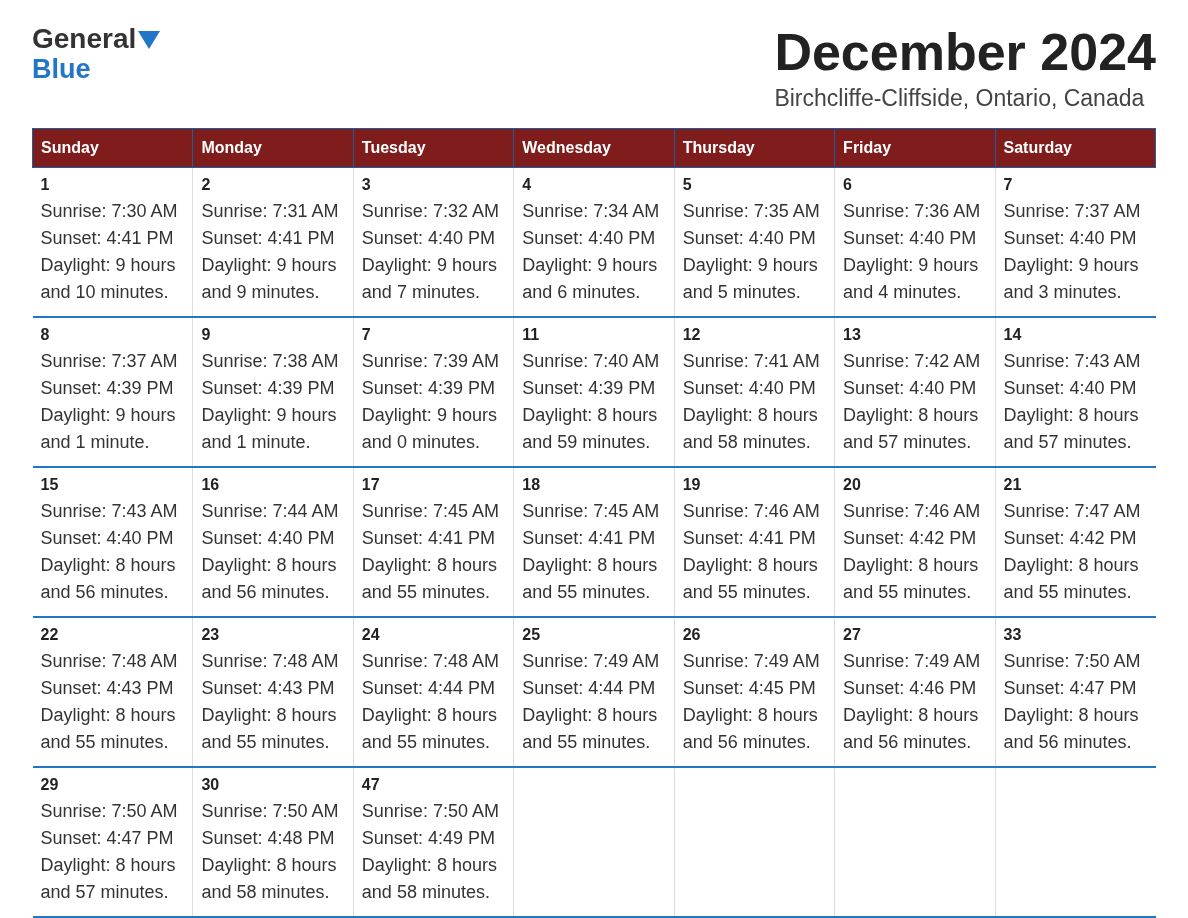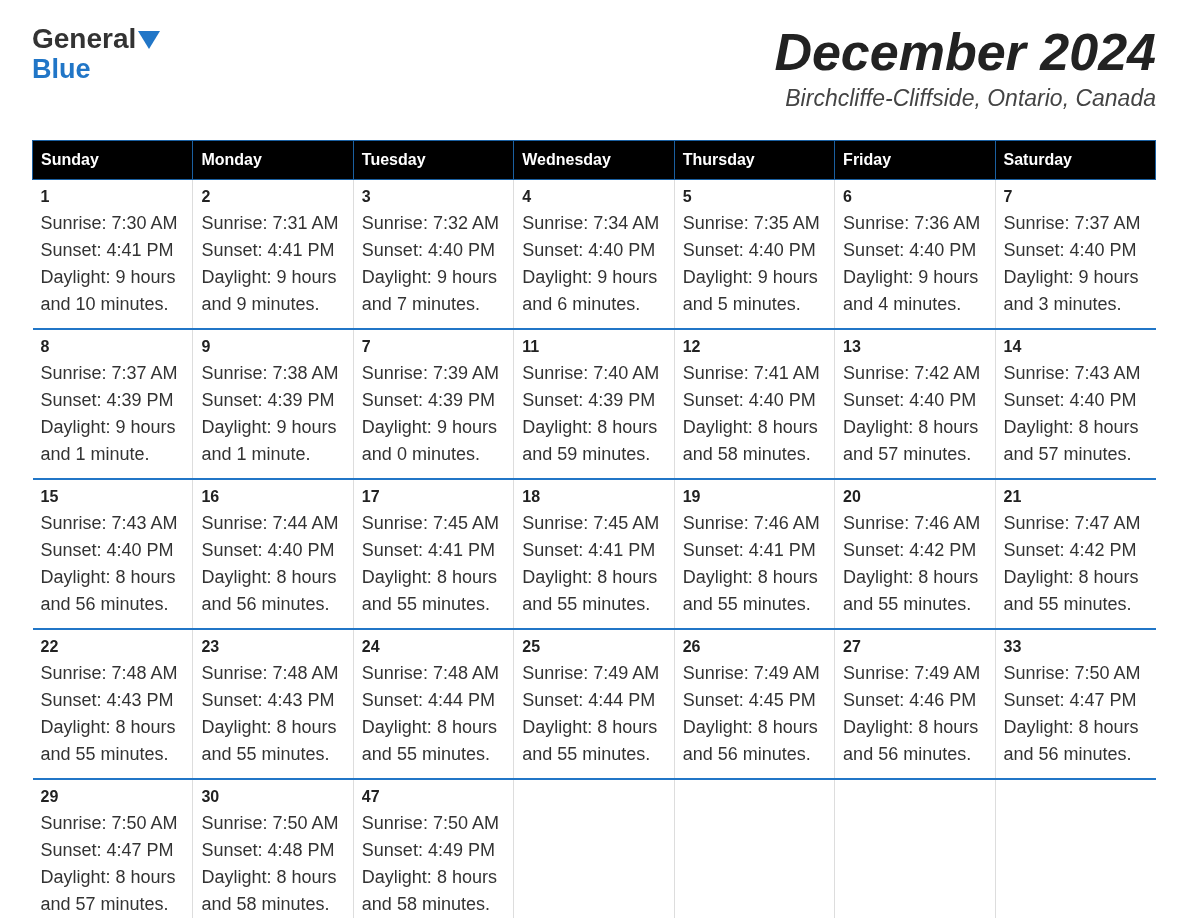--- a/index.html
+++ b/index.html
@@ -7,55 +7,54 @@
       font-family: Arial, sans-serif;
       background: #fff;
       padding: 24px 32px;
       width: 1188px;
       min-height: 918px;
     }
     .header-row {
       display: flex;
       justify-content: space-between;
       align-items: flex-start;
-      margin-bottom: 28px;
+      margin-bottom: 16px;
     }
     .logo {
       display: flex;
       flex-direction: column;
       align-items: flex-start;
     }
     .logo-text {
       font-size: 28px;
       font-weight: bold;
       color: #333;
       line-height: 1.1;
     }
     .title-block {
-      text-align: right;
-      font-style: italic;
+      text-align: left;
     }
     .month-title {
       font-size: 52px;
       font-weight: bold;
       color: #222;
       line-height: 1.1;
     }
     .location-title {
       font-size: 23px;
       color: #444;
       margin-top: 4px;
     }
     table {
       width: 100%;
       border-collapse: collapse;
       table-layout: fixed;
     }
     thead tr {
-      background: #000000;
+      background: #7f1d1d;
     }
     thead th {
       color: #fff;
       font-size: 16px;
       font-weight: 600;
       padding: 10px 8px;
       text-align: left;
       border: 1px solid #1a5fa0;
     }
     tbody tr {

